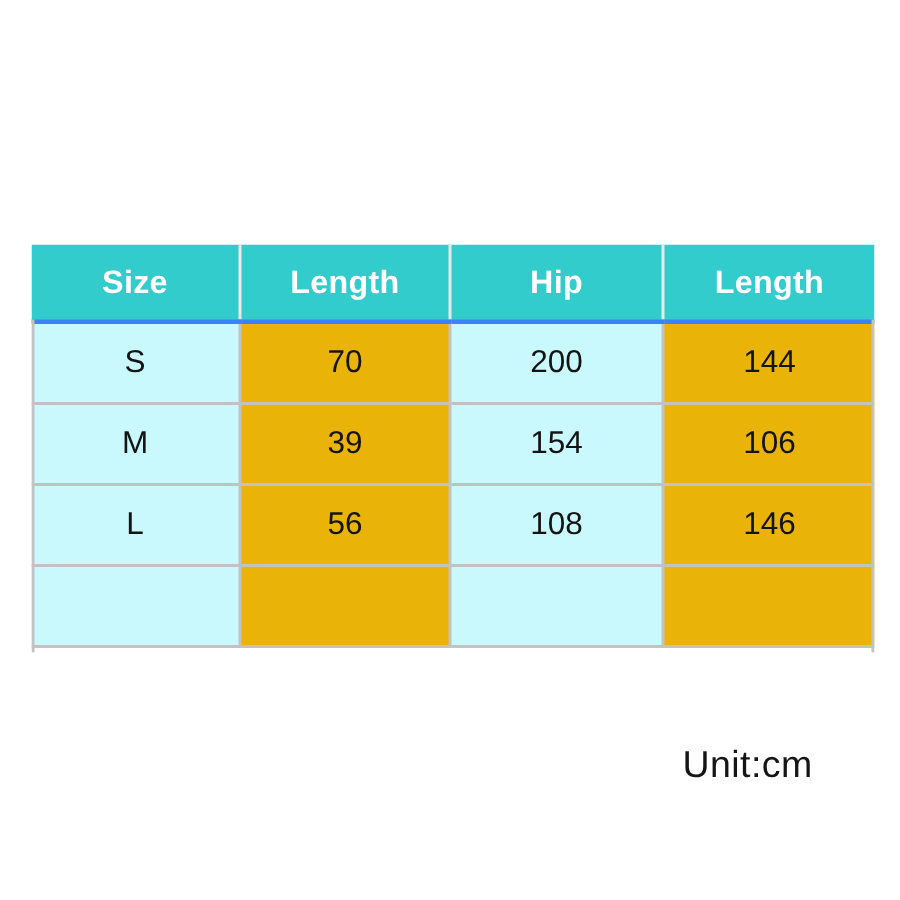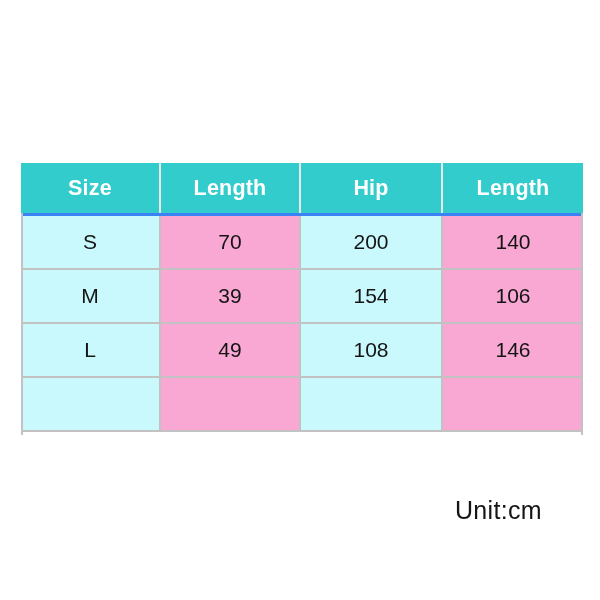--- a/index.html
+++ b/index.html
@@ -71,21 +71,21 @@
     height: 54px;
     padding: 0;
     font-size: 21px;
     font-weight: normal;
     color: #141414;
     text-align: center;
     vertical-align: middle;
     border-right: 2px solid #c2c2c2;
     border-bottom: 2px solid #c2c2c2;
     box-sizing: border-box;
-    background: #f9a8d4;
+    background: #eab308;
     white-space: nowrap;
   }
   .size-table tbody td:last-child {
     border-right: none;
   }
   
   .size-table tbody td.tinted {
     background: #caf9fd;
   }
 
@@ -139,31 +139,31 @@
           <th>Hip</th>
           <th>Length</th>
         </tr>
       </thead>
 
       <tbody>
         <tr>
           <td class="tinted">S</td>
           <td>70</td>
           <td class="tinted">200</td>
-          <td>140</td>
+          <td>144</td>
         </tr>
         <tr>
           <td class="tinted">M</td>
           <td>39</td>
           <td class="tinted">154</td>
           <td>106</td>
         </tr>
         <tr>
           <td class="tinted">L</td>
-          <td>49</td>
+          <td>56</td>
           <td class="tinted">108</td>
           <td>146</td>
         </tr>
 
         <tr>
           <td class="tinted"></td>
           <td></td>
           <td class="tinted"></td>
           <td></td>
         </tr>

